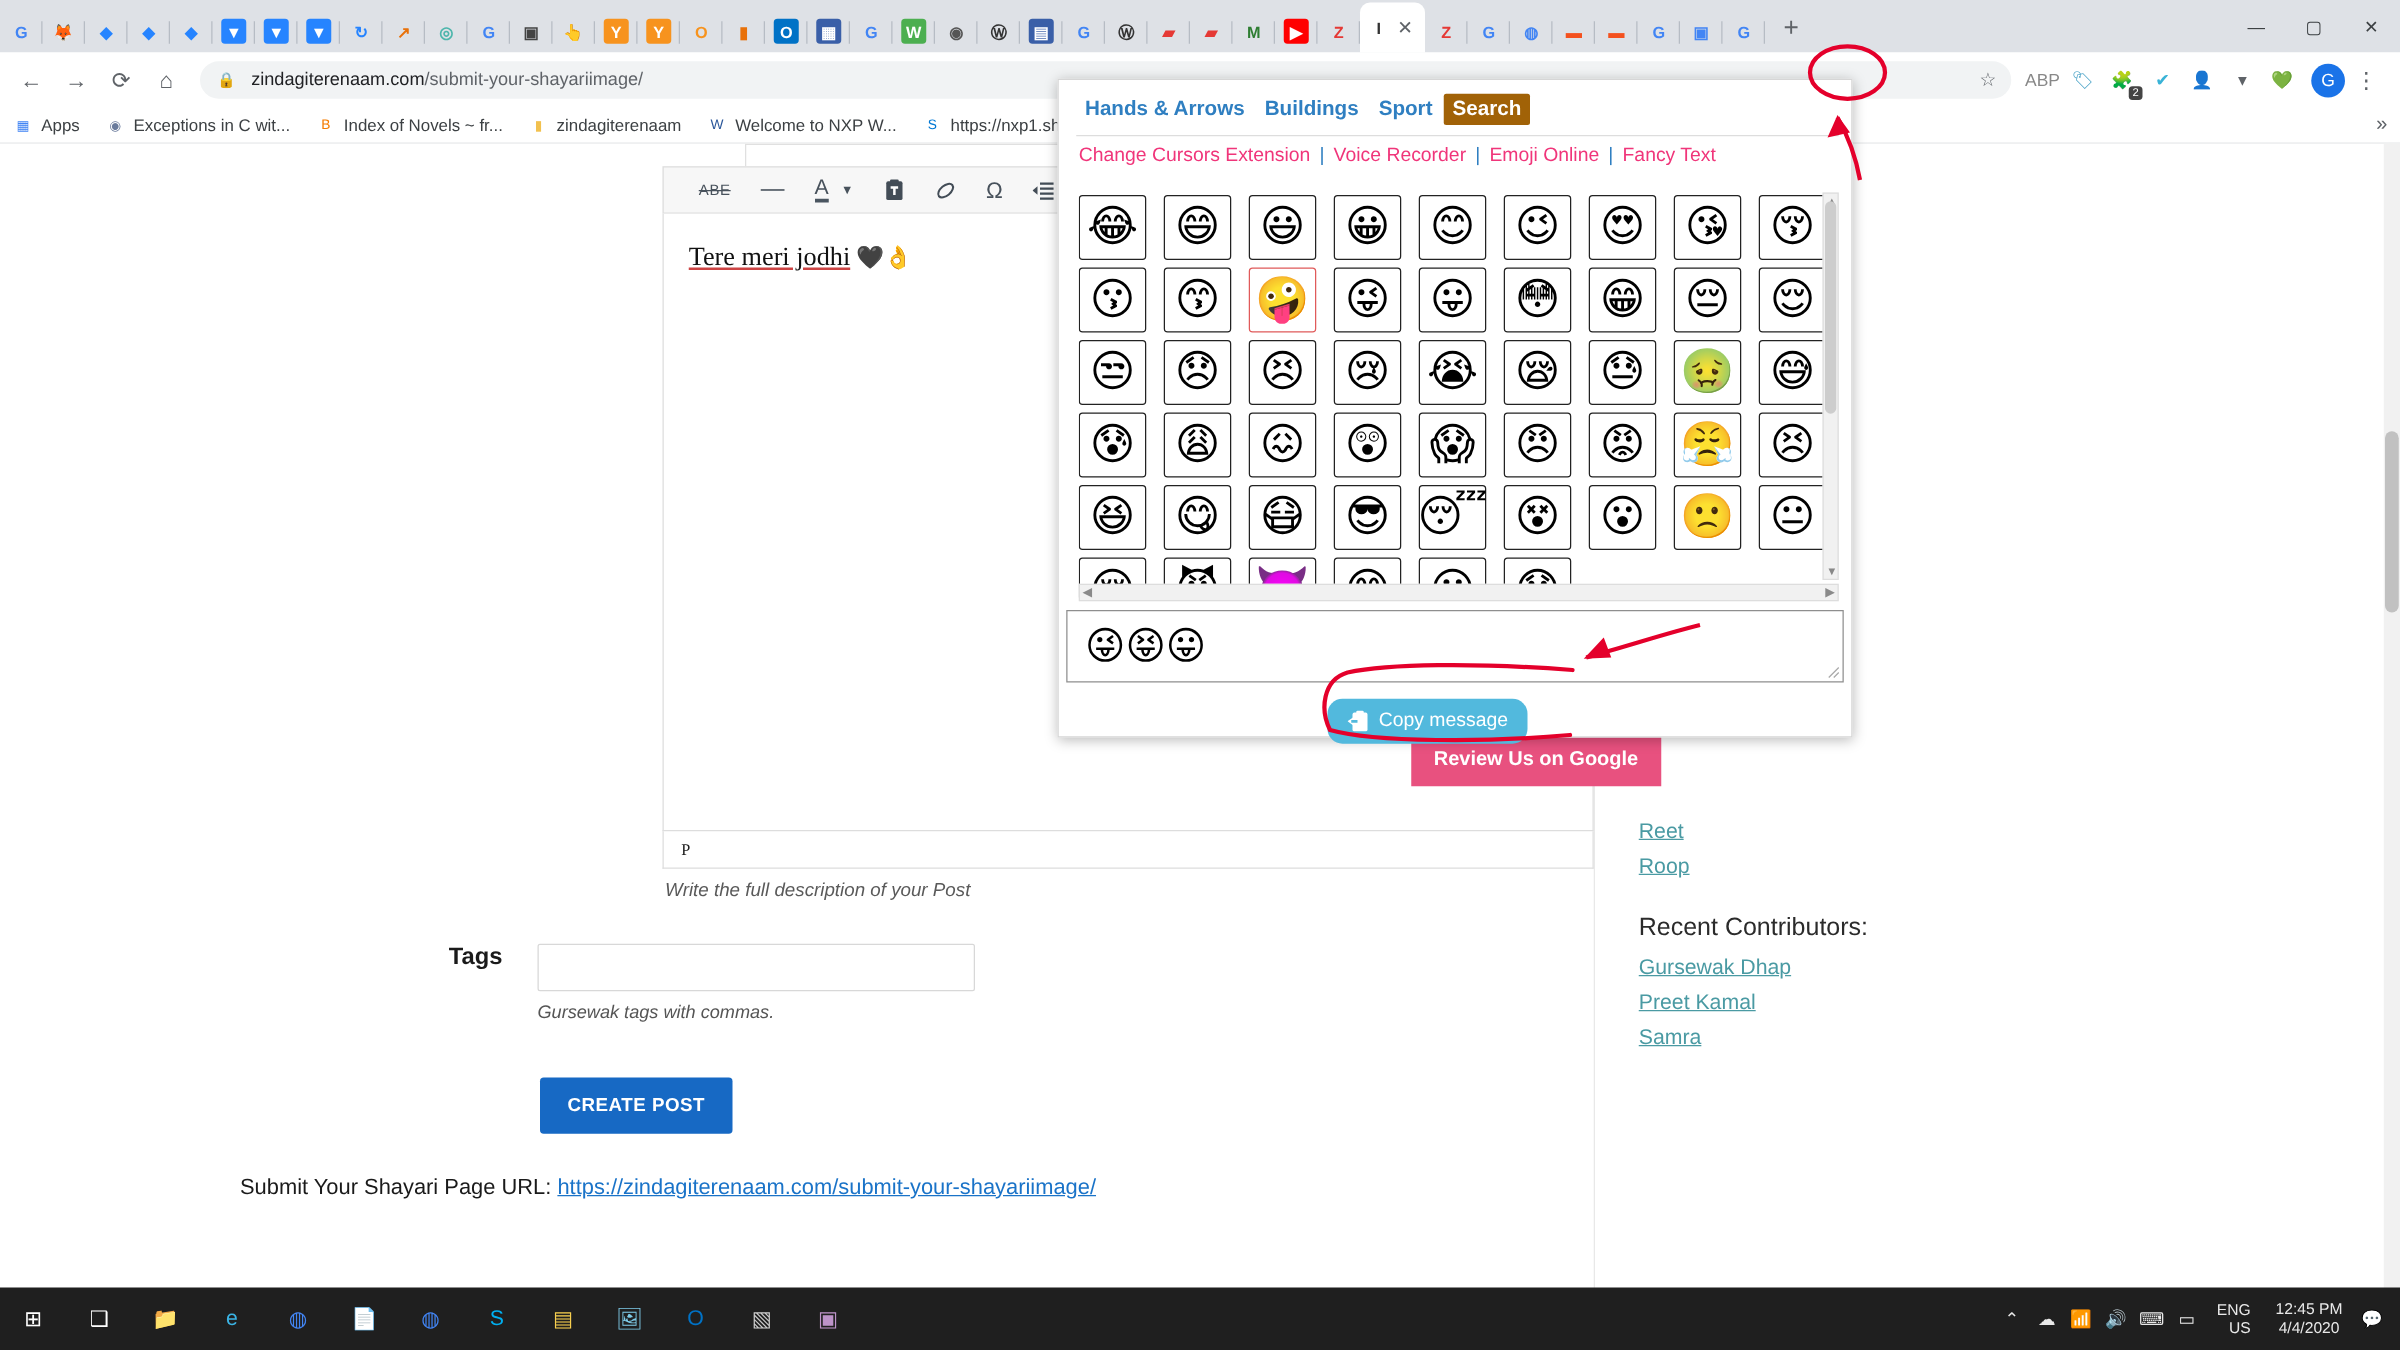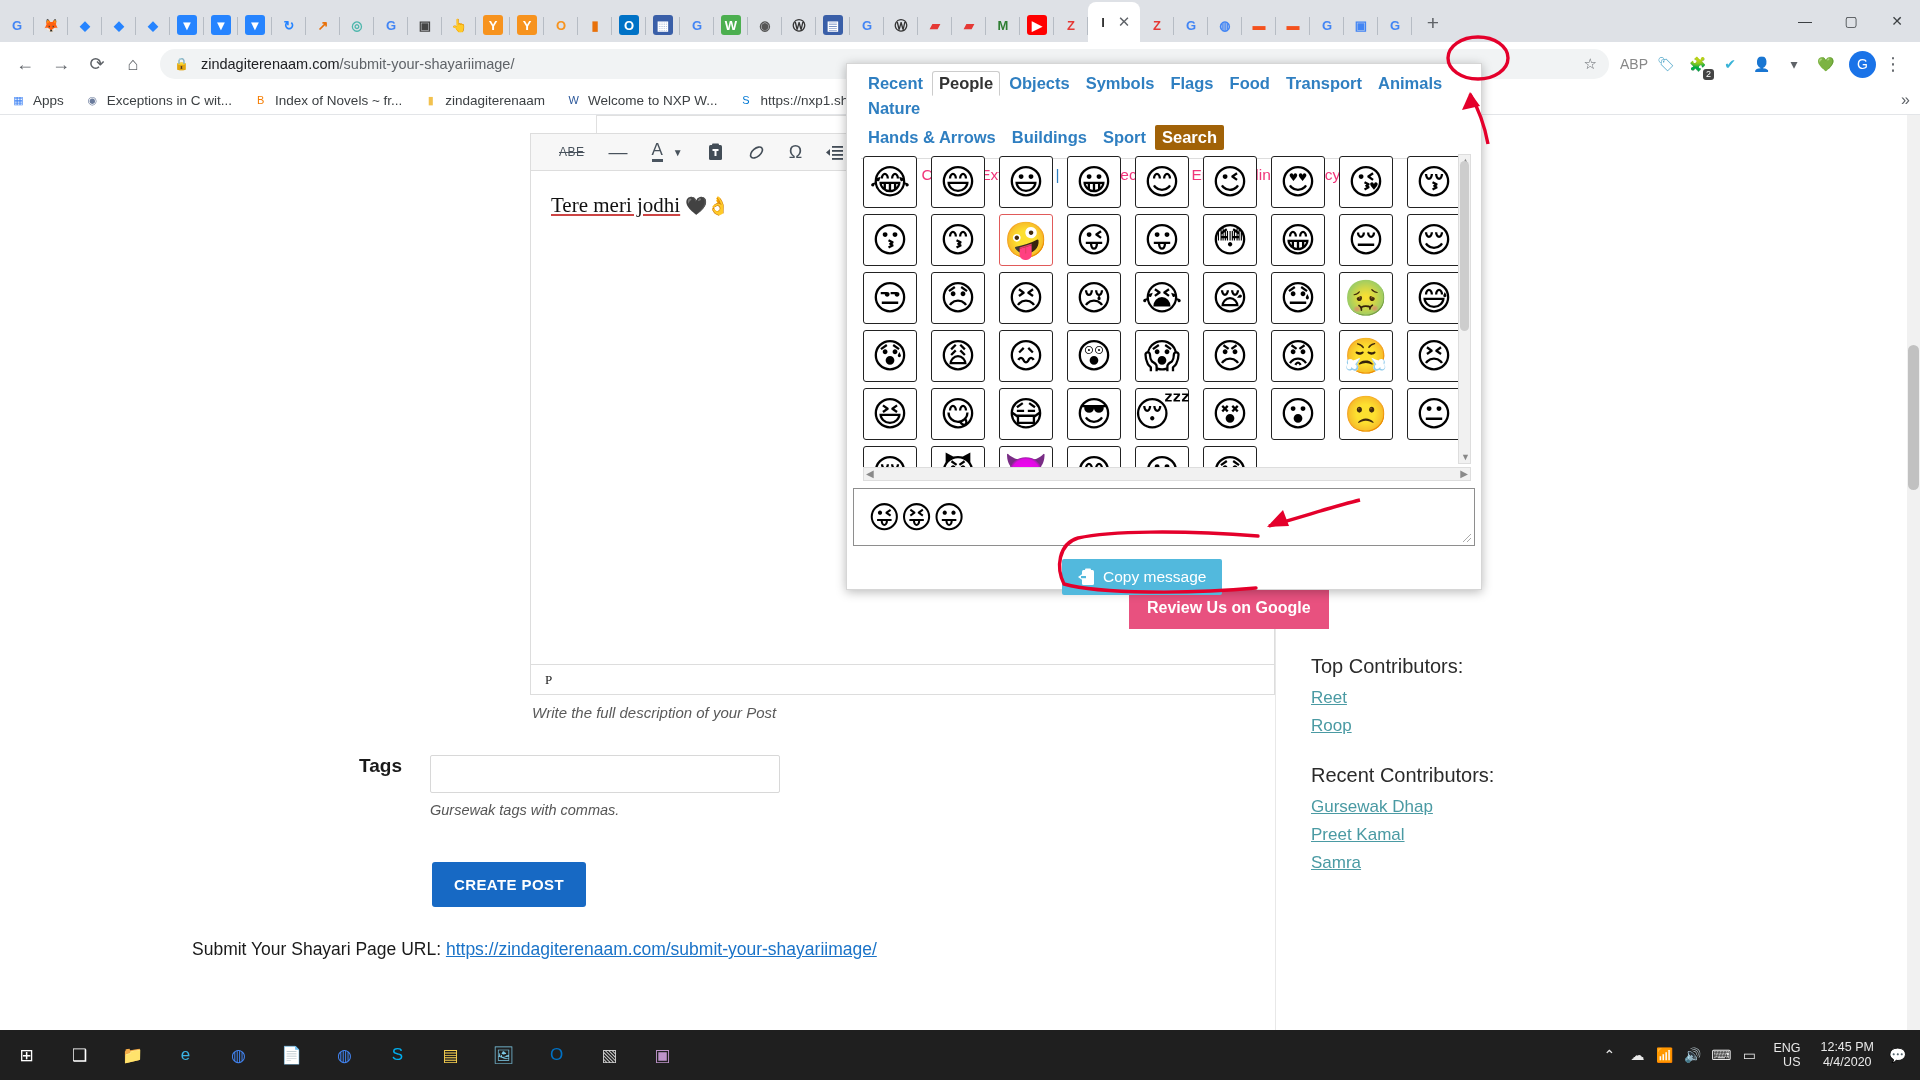--- a/index.html
+++ b/index.html
@@ -240,21 +240,21 @@
     position:absolute; left:6px; top:424px; width:622px; height:58px;
     border:1px solid #8e8e8e; background:#fff;
     display:flex; align-items:center; padding-left:14px; gap:8px;
     font-size:31px; line-height:1; font-family:"DejaVu Sans", sans-serif;
   }
   .msgbox .resizer {
     position:absolute; right:2px; bottom:2px; width:10px; height:10px;
   }
   .copybtn {
     position:absolute; left:215px; top:495px;
-    background:#52b9dd; color:#fff; border:none; border-radius:2px;
+    background:#52b9dd; color:#fff; border:none; border-radius:12px;
     font-size:15.5px; padding:9px 16px; cursor:pointer;
     display:flex; align-items:center; gap:8px;
     font-family:"Liberation Sans", sans-serif;
   }
 
   
   .anno { position:absolute; z-index:90; pointer-events:none; }
 
   
   .taskbar {
@@ -546,52 +546,40 @@
 
       <div class="submit-line">
         <span>Submit Your Shayari Page URL:</span>
         <a href="#">https://zindagiterenaam.com/submit-your-shayariimage/</a>
       </div>
     </div>
 
     <div class="sitesidebar">
       <button class="reviewbtn">Review Us on Google</button>
       <div style="position:absolute;left:35px;top:540px;width:400px;">
-        <div class="sb-head">Top Contributors:</div>
         <div id="top-contrib">
             <a class="sb-link" href="#">Reet</a>
             <a class="sb-link" href="#">Roop</a>
           </div>
         <div class="sb-head" style="margin-top:28px;">Recent Contributors:</div>
         <div id="recent-contrib">
             <a class="sb-link" href="#">Gursewak Dhap</a>
             <a class="sb-link" href="#">Preet Kamal</a>
             <a class="sb-link" href="#">Samra</a>
           </div>
       </div>
     </div>
 
     <div class="pagescroll">
       <div class="thumb"></div>
     </div>
   </div>
 
   <div class="emojipanel">
     <div class="cat-rows">
-      <div class="cat-row" id="cats1">
-          <span class="cat">Recent</span>
-          <span class="cat selected">People</span>
-          <span class="cat">Objects</span>
-          <span class="cat">Symbols</span>
-          <span class="cat">Flags</span>
-          <span class="cat">Food</span>
-          <span class="cat">Transport</span>
-          <span class="cat">Animals</span>
-          <span class="cat">Nature</span>
-        </div>
       <div class="cat-row" id="cats2" style="margin-top:4px;">
           <span class="cat">Hands &amp; Arrows</span>
           <span class="cat">Buildings</span>
           <span class="cat">Sport</span>
           <span class="cat highlight">Search</span>
         </div>
     </div>
     <div class="linkrow" id="linkrow"><a href="#">Change Cursors Extension</a><span class="sep"> | </span><a href="#">Voice Recorder</a><span class="sep"> | </span><a href="#">Emoji Online</a><span class="sep"> | </span><a href="#">Fancy Text</a></div>
 
     <div class="gridwrap">

